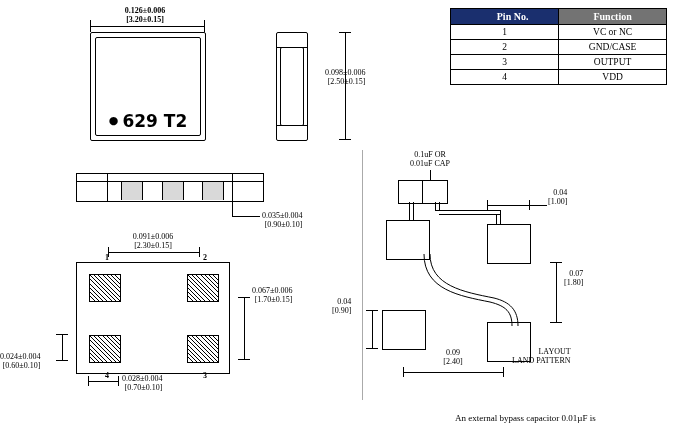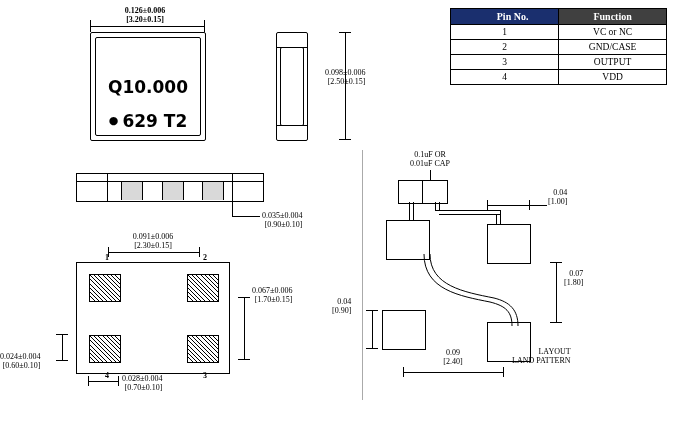--- a/index.html
+++ b/index.html
@@ -31,21 +31,21 @@
 
   .note{position:absolute;font-size:9px;line-height:1.35;}
 </style>
 </head>
 <body>
 
 <table id="pin-table">
   <thead>
     <tr>
       <th style="background: rgb(26, 47, 110); color: rgb(255, 255, 255); padding-left: 16px;">Pin No.</th>
-      <th style="background: #404040; color: rgb(255, 255, 255);">Function</th>
+      <th style="background: #737373; color: rgb(255, 255, 255);">Function</th>
     </tr>
   </thead>
   <tbody>
     <tr>
       <td>1</td>
       <td>VC or NC</td>
     </tr>
     <tr>
       <td>2</td>
       <td>GND/CASE</td>
@@ -65,21 +65,20 @@
   <div>0.126±0.006</div>
   <div>[3.20±0.15]</div>
 </div>
 
 <div class="ln h" style="left:90px;top:26px;width:114px;"></div>
 <div class="ln v" style="left:90px;top:20px;height:12px;"></div>
 <div class="ln v" style="left:204px;top:20px;height:12px;"></div>
 
 <div class="abs pkg-outer" style="left:90px;top:32px;width:114px;height:107px;">
   <div class="pkg-inner" style="left:4px;top:4px;right:4px;bottom:4px;"></div>
-  <div class="abs marktext" style="left:0;top:44px;width:114px;text-align:center;font-size:17px;">Q10.000</div>
   <div class="abs" style="left:0;top:78px;width:114px;text-align:center;">
     <span class="marktext" style="font-size:11px;vertical-align:3px;">●</span>
     <span class="marktext" style="font-size:17px;">629 T2</span>
   </div>
 </div>
 
 <div class="abs pkg-outer" style="left:276px;top:32px;width:30px;height:107px;">
   <div class="pkg-inner" style="left:3px;top:14px;right:3px;bottom:14px;border-top:1px solid #000;border-bottom:1px solid #000;"></div>
   <div class="ln h" style="left:0;top:14px;width:30px;"></div>
   <div class="ln h" style="left:0;top:92px;width:30px;"></div>
@@ -216,13 +215,14 @@
   <div>0.09</div>
   <div>[2.40]</div>
 </div>
 
 <div class="abs lbl l" style="left:512px;top:347px;">
   <div>LAYOUT</div>
   <div>LAND PATTERN</div>
 </div>
 
 <div class="note" style="left:455px;top:412px;width:215px;">
+  <div>An external bypass capacitor 0.01µF is</div>
 </div>
 
 </body></html>

